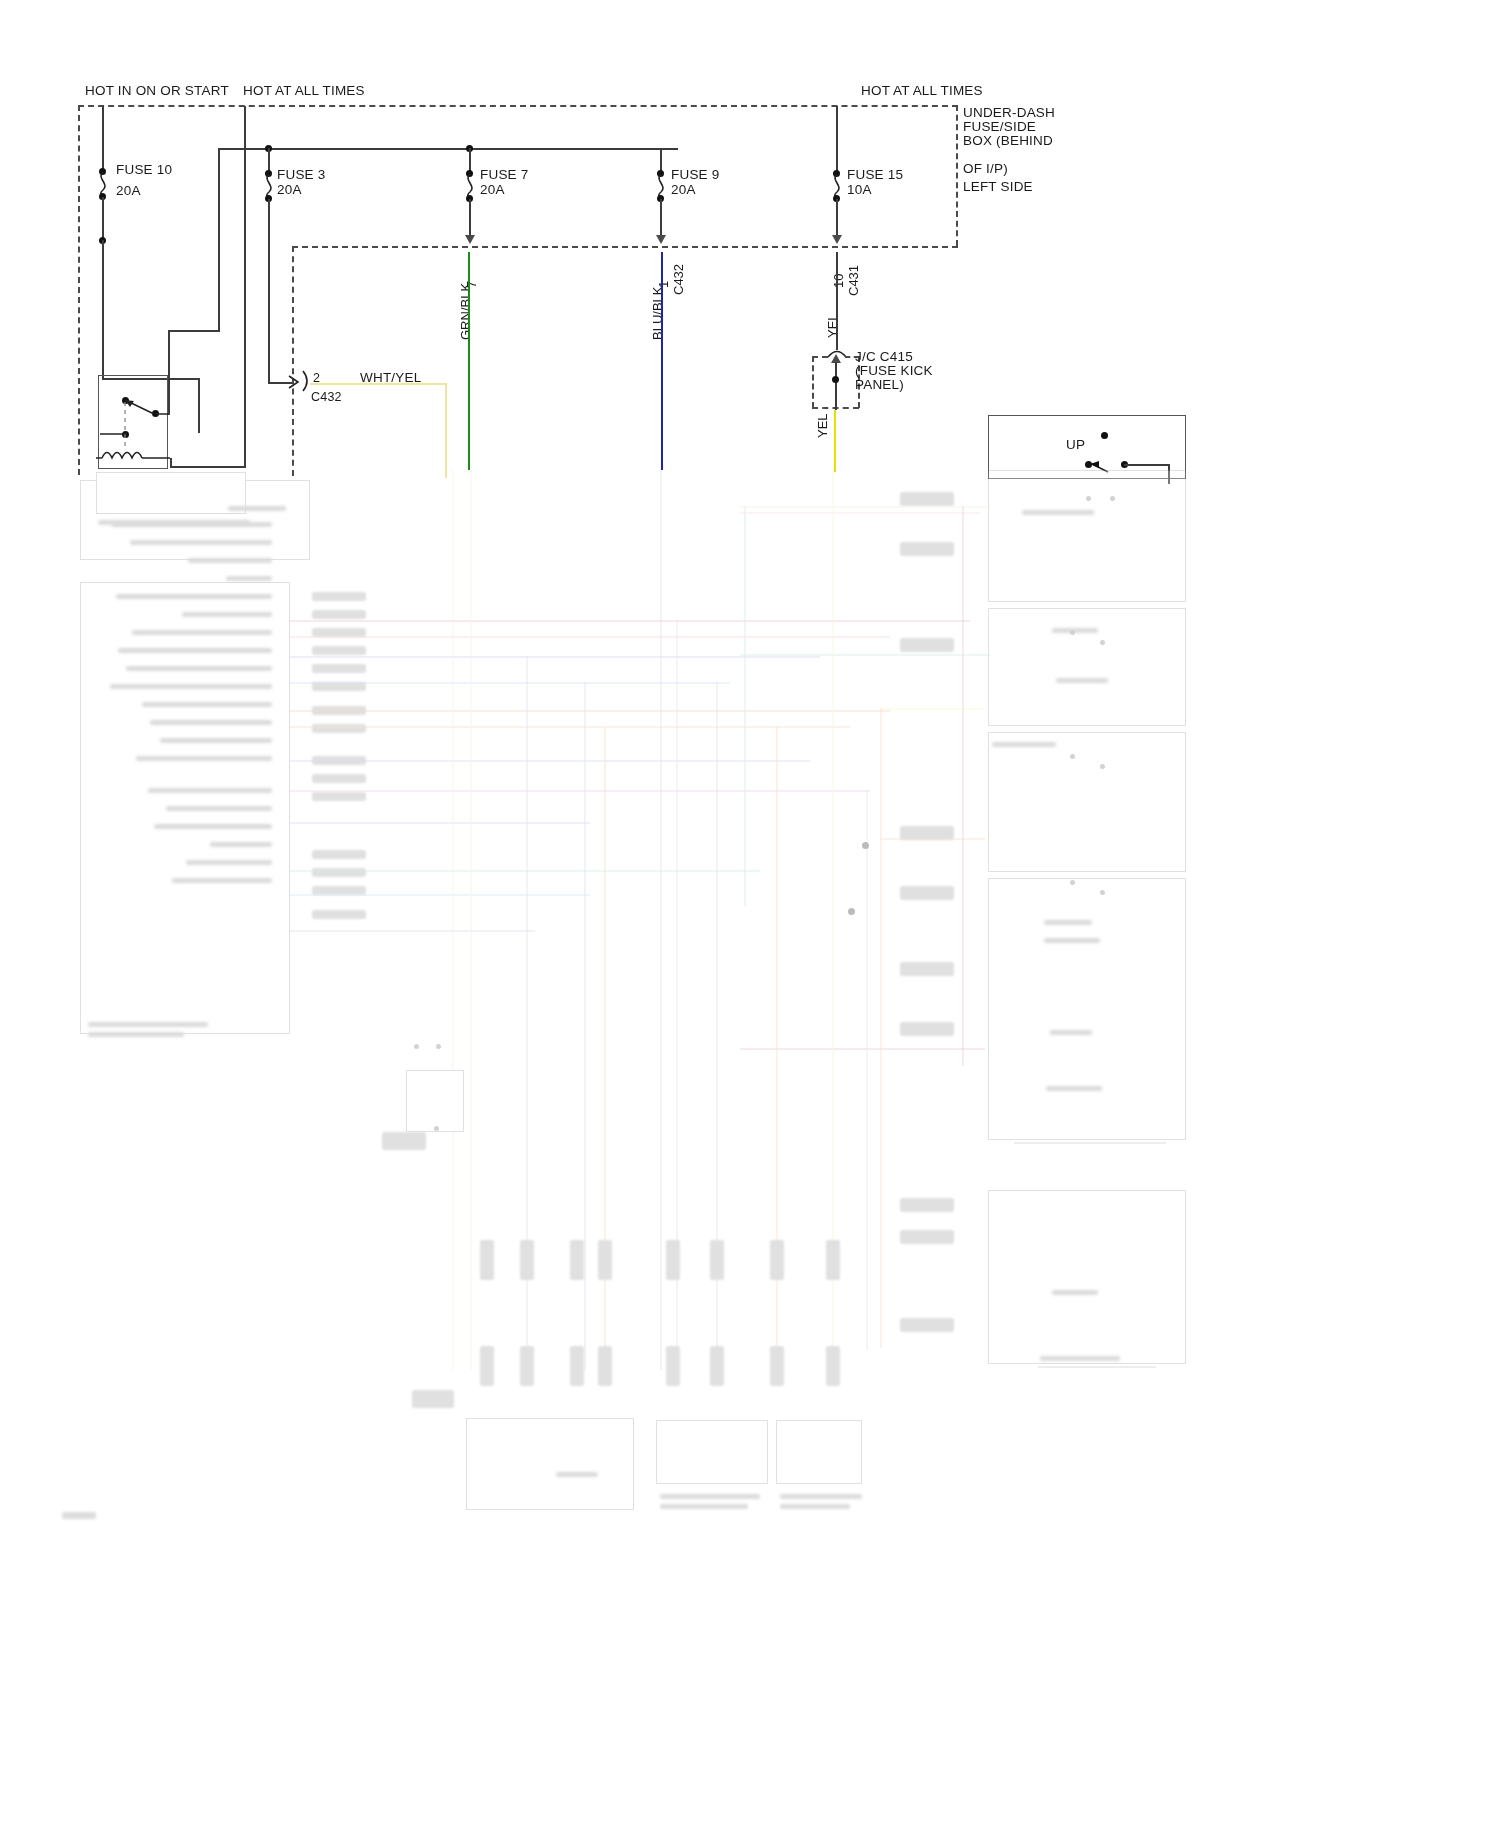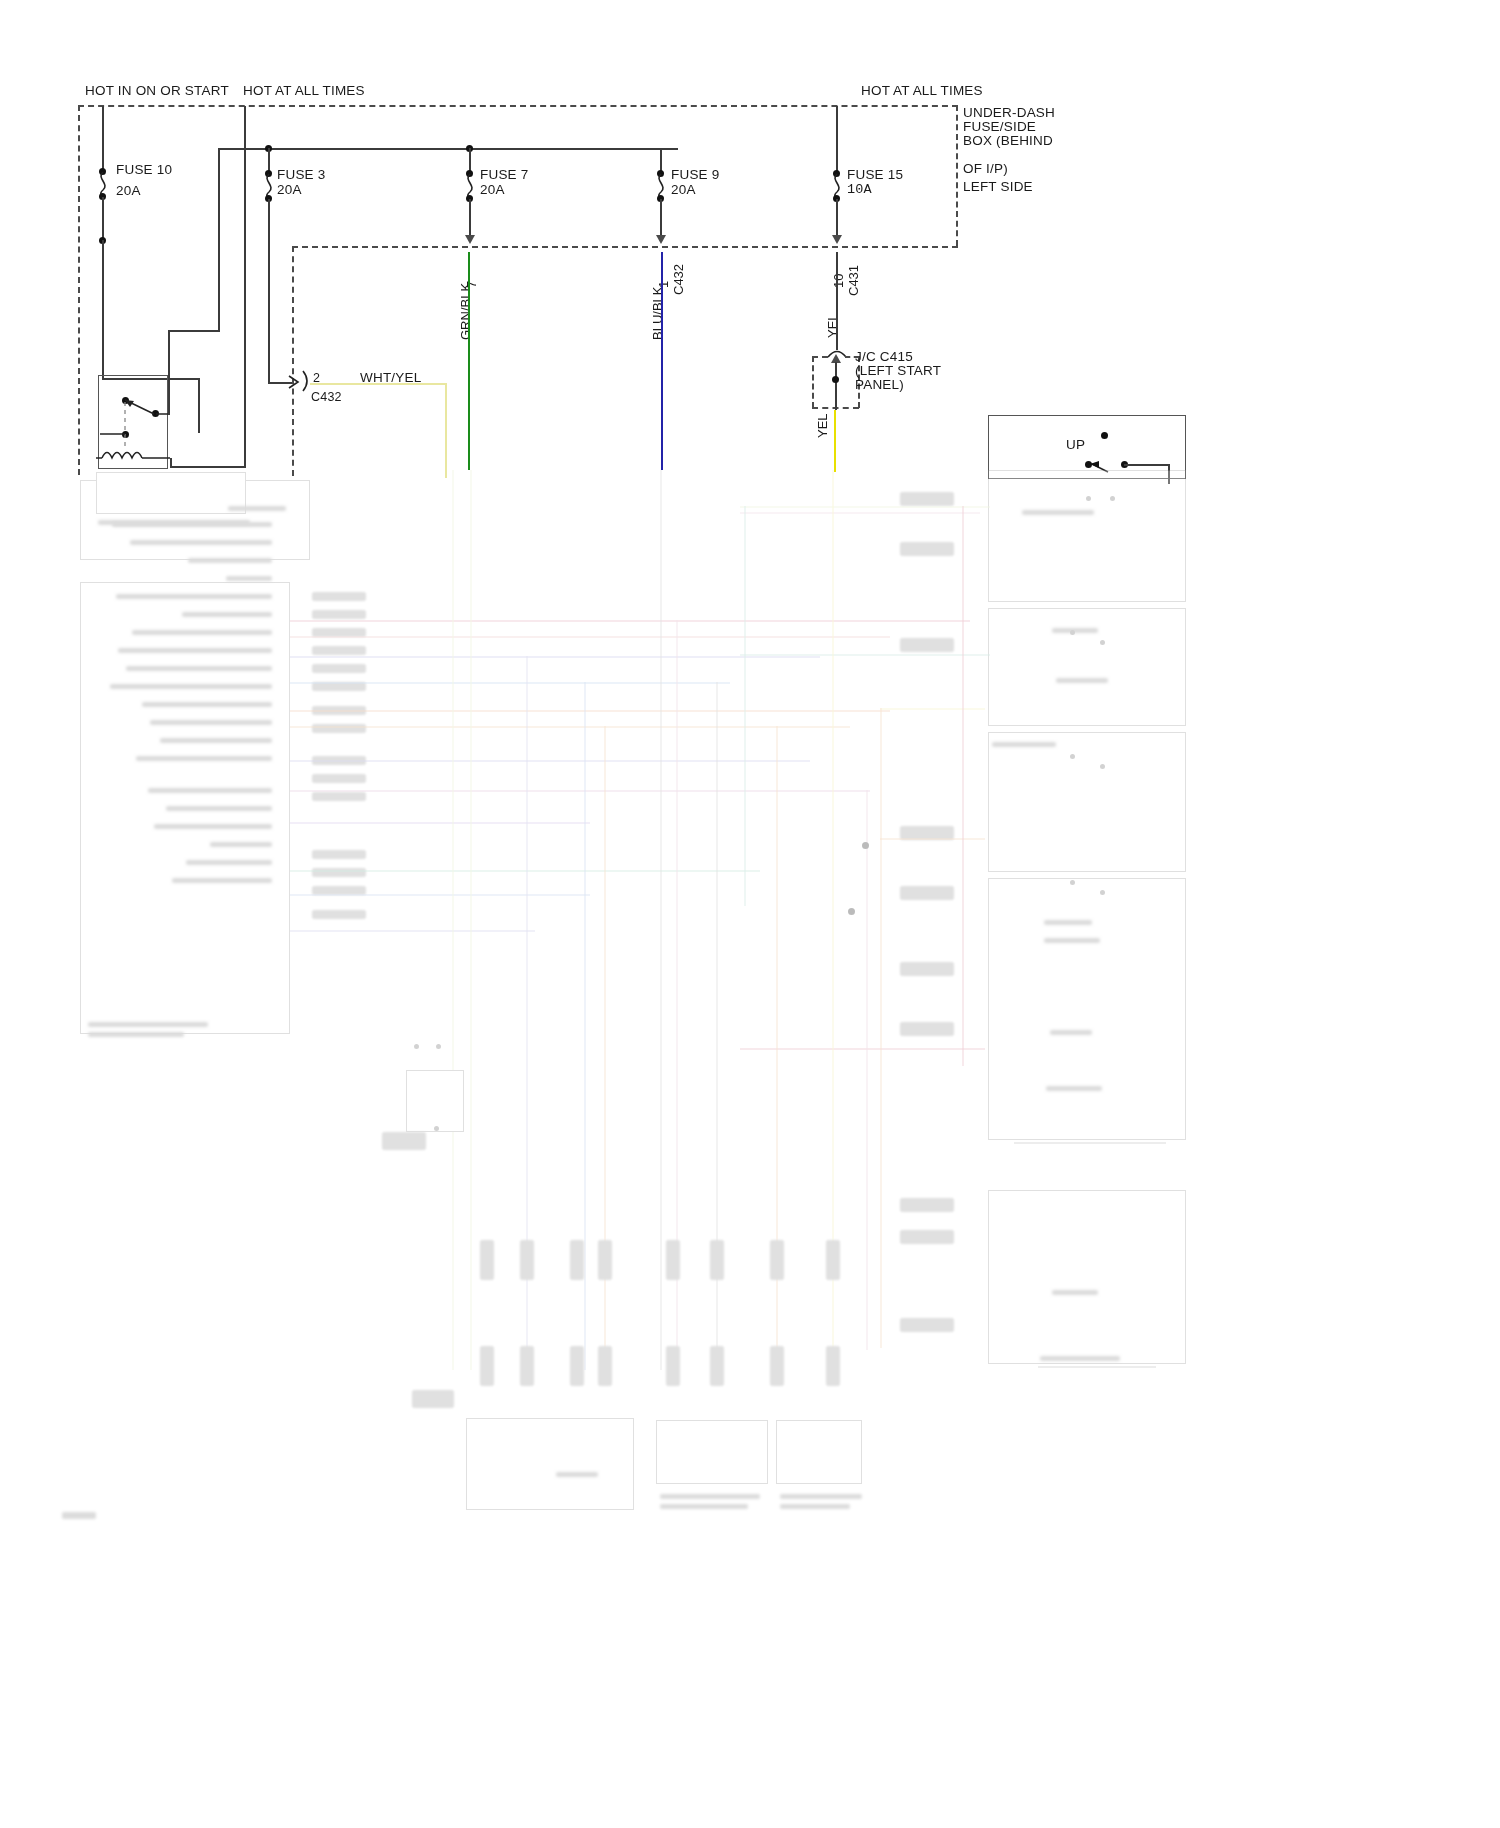--- a/index.html
+++ b/index.html
@@ -163,41 +163,41 @@
   <div class="vlbl" style="left:650px;top:340px;">BLU/BLK</div>
   <div class="cw v w-blu" style="left:661px;top:252px;height:218px;"></div>
 
   <div class="wire v blk" style="left:836px;top:106px;height:66px;"></div>
   <div class="dot" style="left:833px;top:170px;"></div>
   <svg class="fuse-sq" style="left:830px;top:173px;" width="14" height="28" viewBox="0 0 14 28">
     <path d="M7 1 C0 7, 14 13, 7 19 C2 23, 7 27, 7 27" stroke="#222" stroke-width="1.6" fill="none"></path>
   </svg>
   <div class="dot" style="left:833px;top:195px;"></div>
   <div class="lbl" style="left:847px;top:168px;">FUSE 15</div>
-  <div class="lbl" style="left:847px;top:183px;font-family:Liberation Mono, monospace;">10A</div>
+  <div class="lbl" style="left:847px;top:183px;">10A</div>
   <div class="wire v blk" style="left:836px;top:199px;height:38px;"></div>
   <div class="arr-d" style="left:832px;top:235px;"></div>
   <div class="vlbl" style="left:831px;top:288px;">10</div>
   <div class="vlbl" style="left:846px;top:296px;">C431</div>
   <div class="vlbl" style="left:825px;top:338px;">YEL</div>
   <div class="wire v blk" style="left:836px;top:252px;height:98px;"></div>
 
   <svg style="position:absolute;left:826px;top:347px;" width="22" height="12" viewBox="0 0 22 12">
     <path d="M2 10 q9 -11 18 0" stroke="#222" stroke-width="1.6" fill="none"></path>
   </svg>
   <div class="dash-h" style="left:812px;top:356px;width:16px;"></div>
   <div class="dash-h" style="left:845px;top:356px;width:14px;"></div>
   <div class="dash-v" style="left:812px;top:356px;height:52px;"></div>
   <div class="dash-v" style="left:858px;top:356px;height:52px;"></div>
   <div class="dash-h" style="left:812px;top:407px;width:47px;"></div>
   <div class="arr-u" style="left:831px;top:354px;"></div>
   <div class="wire v blk" style="left:835px;top:362px;height:48px;"></div>
   <div class="dot" style="left:832px;top:376px;"></div>
   <div class="lbl" style="left:855px;top:350px;">J/C C415</div>
-  <div class="lbl" style="left:855px;top:364px;">(LEFT START</div>
+  <div class="lbl" style="left:855px;top:364px;">(FUSE KICK</div>
   <div class="lbl" style="left:855px;top:378px;">PANEL)</div>
   <div class="vlbl" style="left:815px;top:438px;">YEL</div>
   <div class="cw v w-yel" style="left:834px;top:410px;height:62px;"></div>
 
   <div class="box-out" style="left:988px;top:415px;width:196px;height:62px;border-color:#555;"></div>
   <div class="lbl" style="left:1066px;top:438px;">UP</div>
   <div class="dot" style="left:1101px;top:432px;"></div>
   <div class="dot" style="left:1085px;top:461px;"></div>
   <div class="dot" style="left:1121px;top:461px;"></div>
   <div class="wire h blk" style="left:1124px;top:464px;width:46px;"></div>

